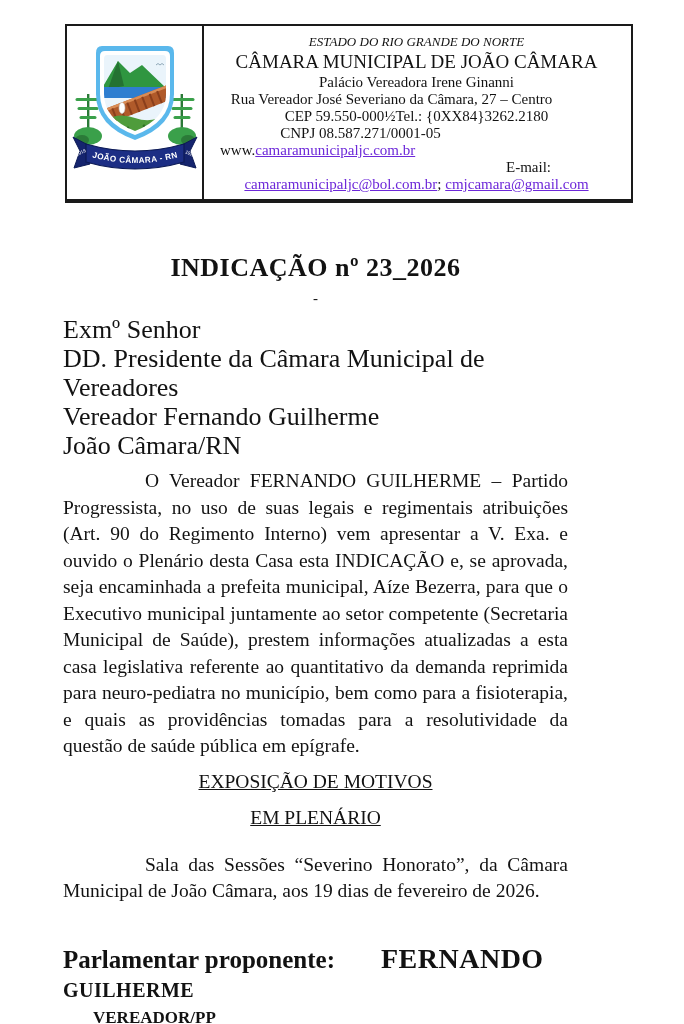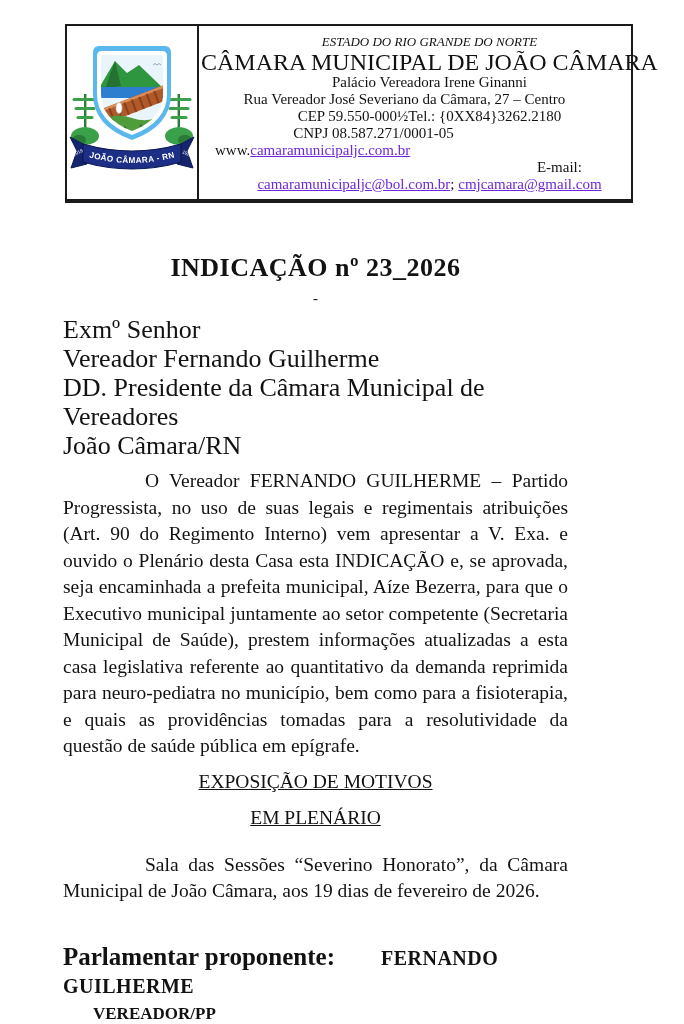--- a/index.html
+++ b/index.html
@@ -27,21 +27,21 @@
     display: flex; align-items: center; justify-content: center;
     padding: 8px 2px;
   }
   .info-cell {
     flex: 1;
     padding: 7px 4px 6px 2px;
     font-size: 15px;
     line-height: 17px;
   }
   .line-estado { font-style: italic; text-align: center; font-size: 13px; }
-  .line-org    { font-size: 24px; line-height: 24px; text-align: center; white-space: nowrap; }
+  .line-org    { font-size: 19px; line-height: 24px; text-align: center; white-space: nowrap; }
   .line-palacio{ text-align: center; }
   .line-rua    { text-align: center; padding-right: 50px; white-space: nowrap; }
   .line-cep    { text-align: center; }
   .line-cnpj   { text-align: center; padding-right: 112px; }
   .line-www    { text-align: left; padding-left: 14px; }
   .line-email-label { text-align: right; padding-right: 76px; }
   .line-emails { text-align: center; }
   .doc-link { color: #6d28d9; text-decoration: underline; cursor: pointer; }
 
   
@@ -59,21 +59,21 @@
   }
   .section-heading {
     margin: 8px 0 0 63px; width: 505px;
     font-size: 19.5px; line-height: 28px;
     text-align: center; text-decoration: underline;
   }
   .closing-par { margin-top: 20px; }
   .signature { margin: 38px 0 0 63px; width: 560px; }
   .sig-line1 { display: flex; align-items: baseline; }
   .sig-label { font-size: 25px; font-weight: bold; }
-  .sig-name1 { font-size: 20px; font-weight: bold; margin-left: 46px; letter-spacing: 0.5px; }
+  .sig-name1 { font-size: 28px; font-weight: bold; margin-left: 46px; letter-spacing: 0.5px; }
   .sig-name2 { font-size: 20px; font-weight: bold; line-height: 30px; letter-spacing: 0.5px; }
   .sig-role  { font-size: 17px; font-weight: bold; line-height: 26px; padding-left: 30px; }
 
   .crest-svg text { font-family: "Liberation Sans", "DejaVu Sans", sans-serif; }
 </style>
 </head>
 <body>
 
 <div class="page">
 
@@ -156,22 +156,22 @@
       <div class="line-email-label">E-mail:</div>
       <div class="line-emails"><span class="doc-link">camaramunicipaljc@bol.com.br</span><span>;</span> <span class="doc-link">cmjcamara@gmail.com</span></div>
     </div>
   </div>
 
   <div class="title">INDICAÇÃO nº 23_2026</div>
   <div class="dash-line">-</div>
 
   <div class="address">
     <div>Exmº Senhor</div>
+    <div>DD. Presidente da Câmara Municipal de Vereadores</div>
     <div>Vereador Fernando Guilherme</div>
-    <div>DD. Presidente da Câmara Municipal de Vereadores</div>
     <div>João Câmara/RN</div>
   </div>
 
   <p class="body-par">O Vereador FERNANDO GUILHERME – Partido Progressista, no uso de suas legais e regimentais atribuições (Art. 90 do Regimento Interno) vem apresentar a V. Exa. e ouvido o Plenário desta Casa esta INDICAÇÃO e, se aprovada, seja encaminhada a prefeita municipal, Aíze Bezerra, para que o Executivo municipal juntamente ao setor competente (Secretaria Municipal de Saúde), prestem informações atualizadas a esta casa legislativa referente ao quantitativo da demanda reprimida para neuro-pediatra no município, bem como para a fisioterapia, e quais as providências tomadas para a resolutividade da questão de saúde pública em epígrafe.</p>
 
   <div class="section-heading">EXPOSIÇÃO DE MOTIVOS</div>
   <div class="section-heading">EM PLENÁRIO</div>
 
   <p class="body-par closing-par">Sala das Sessões “Severino Honorato”, da Câmara Municipal de João Câmara, aos 19 dias de fevereiro de 2026.</p>
 

